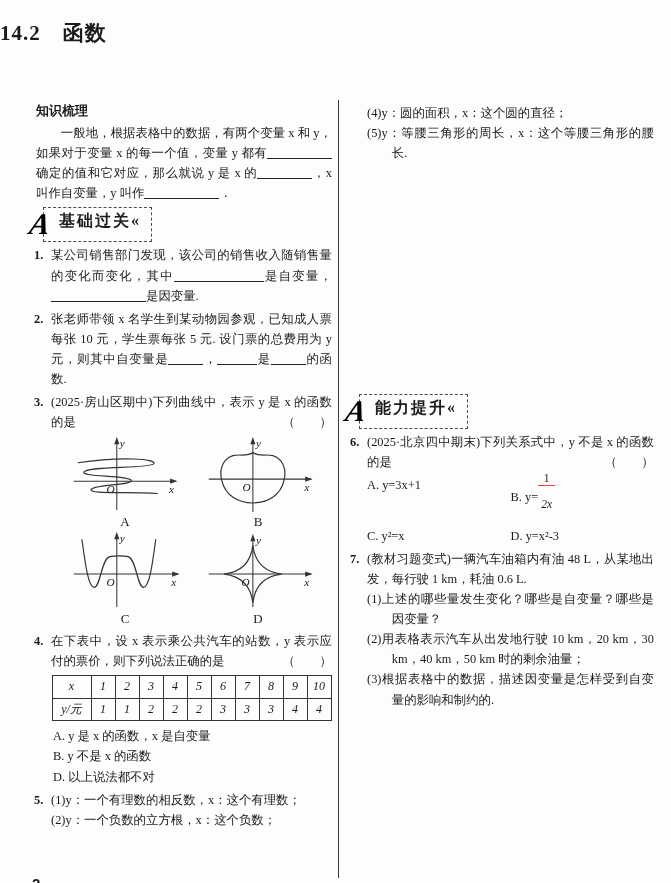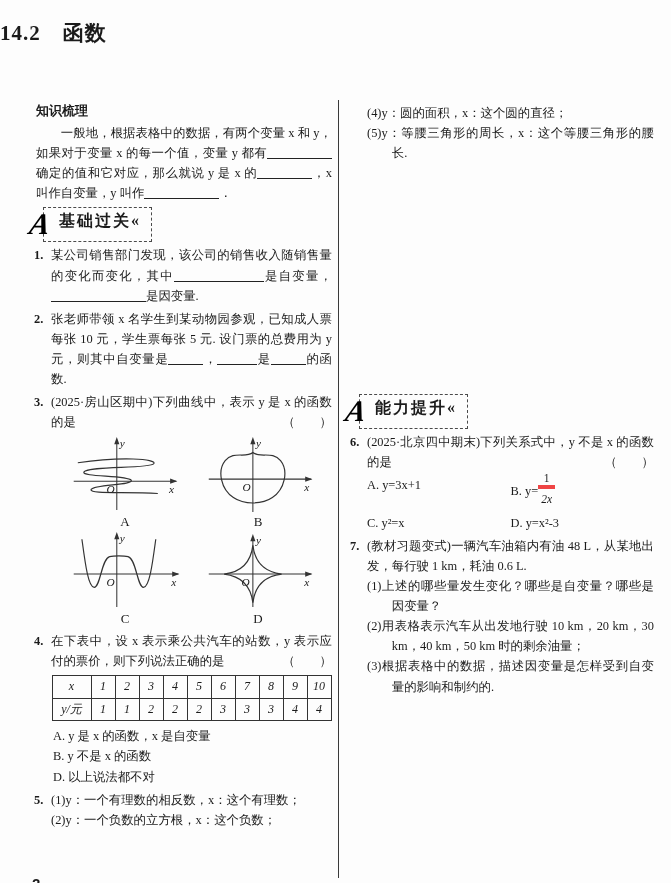--- a/index.html
+++ b/index.html
@@ -59,21 +59,21 @@
   table.fare{border-collapse:collapse;margin:4px auto 5px auto;}
   table.fare td{
     border:1px solid #333;text-align:center;font-size:12px;
     padding:1px 4px;min-width:15px;height:19px;font-style:italic;
   }
   table.fare td.hd{min-width:30px;}
   .optline{padding-left:2px;}
   .optrow{display:flex;margin:3px 0;}
   .optrow .opt{width:50%;}
   .frac{display:inline-flex;flex-direction:column;align-items:center;vertical-align:middle;line-height:1.1;font-size:11.5px;margin-top:-3px;}
-  .frac .den{border-top:4px solid #ef4444;padding:4px 3px;font-style:italic;}
+  .frac .den{border-top:1px solid #ef4444;padding:12px 3px;font-style:italic;}
   .frac .num{padding:0 3px;}
   .spacer{height:224px;}
   .pageno{
     position:absolute;left:32px;top:872px;height:11px;overflow:hidden;
     font-weight:bold;font-size:15px;font-family:"Liberation Sans",sans-serif;
   }
 </style>
 </head>
 <body>
 

